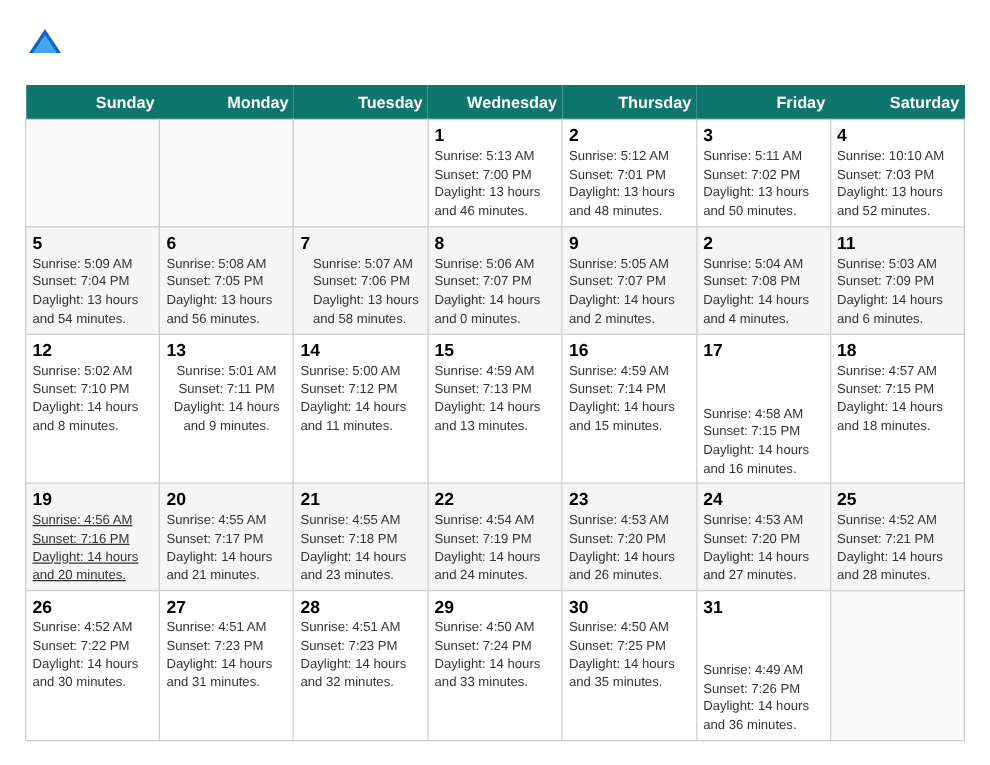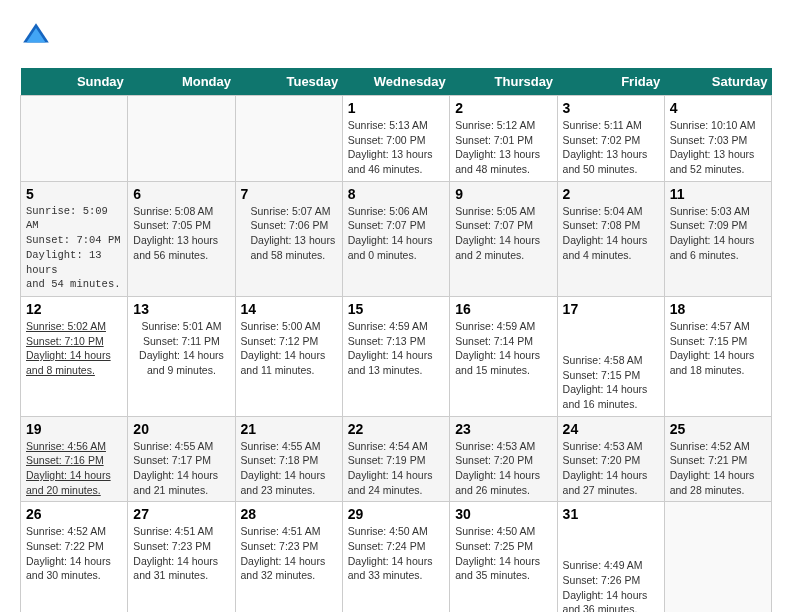--- a/index.html
+++ b/index.html
@@ -149,21 +149,21 @@
           <span class="day-num">4</span>
           <div class="day-info" style="white-space: pre-line;">Sunrise: 10:10 AM
 Sunset: 7:03 PM
 Daylight: 13 hours
 and 52 minutes.</div>
         </td>
       </tr>
       <tr>
         <td>
           <span class="day-num">5</span>
-          <div class="day-info" style="white-space: pre-line; font-family: Liberation Mono, monospace;">Sunrise: 5:09 AM
+          <div class="day-info" style="white-space: pre-line;">Sunrise: 5:09 AM
 Sunset: 7:04 PM
 Daylight: 13 hours
 and 54 minutes.</div>
         </td>
         <td>
           <span class="day-num">6</span>
           <div class="day-info" style="white-space: pre-line;">Sunrise: 5:08 AM
 Sunset: 7:05 PM
 Daylight: 13 hours
 and 56 minutes.</div>
@@ -200,21 +200,21 @@
           <span class="day-num">11</span>
           <div class="day-info" style="white-space: pre-line;">Sunrise: 5:03 AM
 Sunset: 7:09 PM
 Daylight: 14 hours
 and 6 minutes.</div>
         </td>
       </tr>
       <tr>
         <td>
           <span class="day-num">12</span>
-          <div class="day-info" style="white-space: pre-line; text-decoration: underline;">Sunrise: 5:02 AM
+          <div class="day-info" style="white-space: pre-line;">Sunrise: 5:02 AM
 Sunset: 7:10 PM
 Daylight: 14 hours
 and 8 minutes.</div>
         </td>
         <td>
           <span class="day-num">13</span>
           <div class="day-info" style="white-space: pre-line; text-align: center;">Sunrise: 5:01 AM
 Sunset: 7:11 PM
 Daylight: 14 hours
 and 9 minutes.</div>

